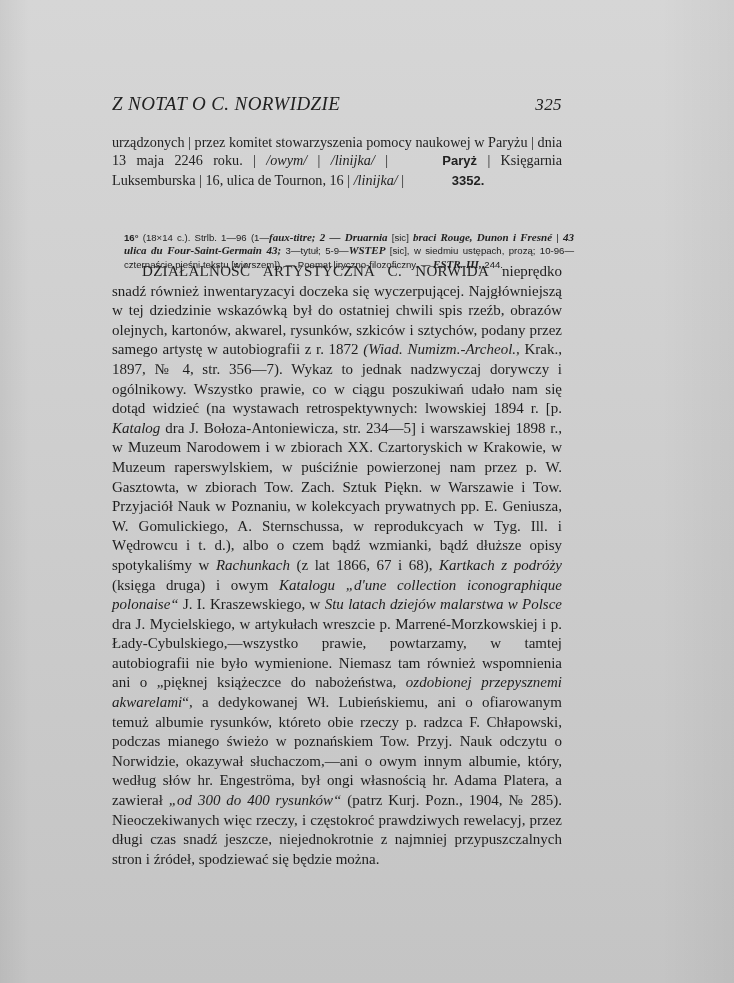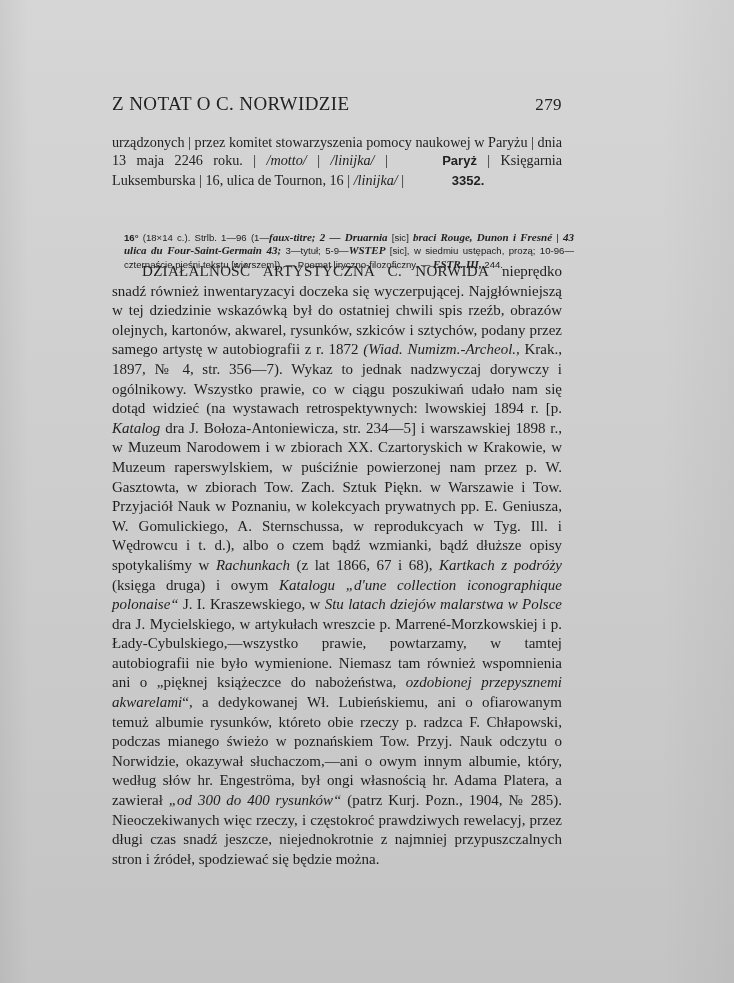--- a/index.html
+++ b/index.html
@@ -11,21 +11,21 @@
       position: relative;
     }
     .page {
       position: absolute; left: 0; top: 0; width: 734px; height: 983px;
       background:
         linear-gradient(90deg, rgba(0,0,0,0.05) 0%, rgba(0,0,0,0) 4%, rgba(0,0,0,0) 90%, rgba(0,0,0,0.04) 100%);
     }
     .running-head {
       position: absolute; left: 112px; top: 93px; width: 450px;
       display: flex; justify-content: space-between; align-items: baseline;
-      font-size: 19px; letter-spacing: 0.4px; color: #222;
+      font-style: italic; font-size: 19px; letter-spacing: 0.4px; color: #222;
     }
     .running-head .pn { font-size: 17px; }
     .entry {
       position: absolute; left: 112px; top: 133px; width: 450px;
       font-size: 14.2px; line-height: 18.3px; text-align: justify;
       color: #222;
     }
     .entry i { font-style: italic; }
     .entry b { font-family: "Liberation Sans", "DejaVu Sans", sans-serif; font-weight: bold; font-size: 13px; padding-left: 44px; }
     .note {
@@ -45,23 +45,23 @@
     .body-text p { margin: 0; text-indent: 30px; }
     .body-text .caps { letter-spacing: 0.3px; margin-top: 14px; }
     .body-text i { }
   </style>
 </head>
 <body>
 
 <div class="page">
   <div class="running-head">
     <span>Z NOTAT O C. NORWIDZIE</span>
-    <span class="pn">279</span>
+    <span class="pn">325</span>
   </div>
 
-  <div class="entry"><span>urządzonych | przez komitet stowarzyszenia pomocy naukowej w Paryżu | dnia 13 maja 2246 roku. | </span><i>/motto/</i><span> | </span><i>/linijka/</i><span> | </span><b>Paryż</b><span> | Księgarnia Luksemburska | 16, ulica de Tournon, 16 | </span><i>/linijka/</i><span> | </span><b>3352.</b></div>
+  <div class="entry"><span>urządzonych | przez komitet stowarzyszenia pomocy naukowej w Paryżu | dnia 13 maja 2246 roku. | </span><i>/owym/</i><span> | </span><i>/linijka/</i><span> | </span><b>Paryż</b><span> | Księgarnia Luksemburska | 16, ulica de Tournon, 16 | </span><i>/linijka/</i><span> | </span><b>3352.</b></div>
 
   <div class="note"><b>16°</b><span> (18×14 c.).  Strlb. 1—96 (1—</span><span class="bi">faux-titre; 2 — Druarnia</span><span> [sic] </span><span class="bi">braci Rouge, Dunon i Fresné | 43 ulica du Four-Saint-Germain 43;</span><span> 3—tytuł; 5-9—</span><span class="bi">WSTEP</span><span> [sic], w siedmiu ustępach, prozą; 10-96—czternaście pieśni tekstu [wierszem]). — Poemat liryczno-filozoficzny. — </span><span class="bi">ESTR. III,</span><span> 244.</span></div>
 
   <div class="body-text">
     <p><span class="caps">DZIAŁALNOŚĆ ARTYSTYCZNA C. NORWIDA</span><span> nieprędko snadź również inwentaryzacyi doczeka się wyczerpującej. Najgłówniejszą w tej dziedzinie wskazówką był do ostatniej chwili spis rzeźb, obrazów olejnych, kartonów, akwarel, rysunków, szkiców i sztychów, podany przez samego artystę w autobiografii z r. 1872 </span><i>(Wiad. Numizm.-Archeol.,</i><span> Krak., 1897, № 4, str. 356—7). Wykaz to jednak nadzwyczaj dorywczy i ogólnikowy. Wszystko prawie, co w ciągu poszukiwań udało nam się dotąd widzieć (na wystawach retrospektywnych: lwowskiej 1894 r. [p. </span><i>Katalog</i><span> dra J. Bołoza-Antoniewicza, str. 234—5] i warszawskiej 1898 r., w Muzeum Narodowem i w zbiorach XX. Czartoryskich w Krakowie, w Muzeum raperswylskiem, w puściźnie powierzonej nam przez p. W. Gasztowta, w zbiorach Tow. Zach. Sztuk Piękn. w Warszawie i Tow. Przyjaciół Nauk w Poznaniu, w kolekcyach prywatnych pp. E. Geniusza, W. Gomulickiego, A. Sternschussa, w reprodukcyach w Tyg. Ill. i Wędrowcu i t. d.), albo o czem bądź wzmianki, bądź dłuższe opisy spotykaliśmy w </span><i>Rachunkach</i><span> (z lat 1866, 67 i 68), </span><i>Kartkach z podróży</i><span> (księga druga) i owym </span><i>Katalogu „d'une collection iconographique polonaise“</i><span> J. I. Kraszewskiego, w </span><i>Stu latach dziejów malarstwa w Polsce</i><span> dra J. Mycielskiego, w artykułach wreszcie p. Marrené-Morzkowskiej i p. Łady-Cybulskiego,—wszystko prawie, powtarzamy, w tamtej autobiografii nie było wymienione. Niemasz tam również wspomnienia ani o „pięknej książeczce do nabożeństwa, </span><i>ozdobionej przepysznemi akwarelami</i><span>“, a dedykowanej Wł. Lubieńskiemu, ani o ofiarowanym temuż albumie rysunków, któreto obie rzeczy p. radzca F. Chłapowski, podczas mianego świeżo w poznańskiem Tow. Przyj. Nauk odczytu o Norwidzie, okazywał słuchaczom,—ani o owym innym albumie, który, według słów hr. Engeströma, był ongi własnością hr. Adama Platera, a zawierał </span><i>„od 300 do 400 rysunków“</i><span> (patrz Kurj. Pozn., 1904, № 285). Nieoczekiwanych więc rzeczy, i częstokroć prawdziwych rewelacyj, przez długi czas snadź jeszcze, niejednokrotnie z najmniej przypuszczalnych stron i źródeł, spodziewać się będzie można.</span></p>
   </div>
 </div>
 
 </body></html>

